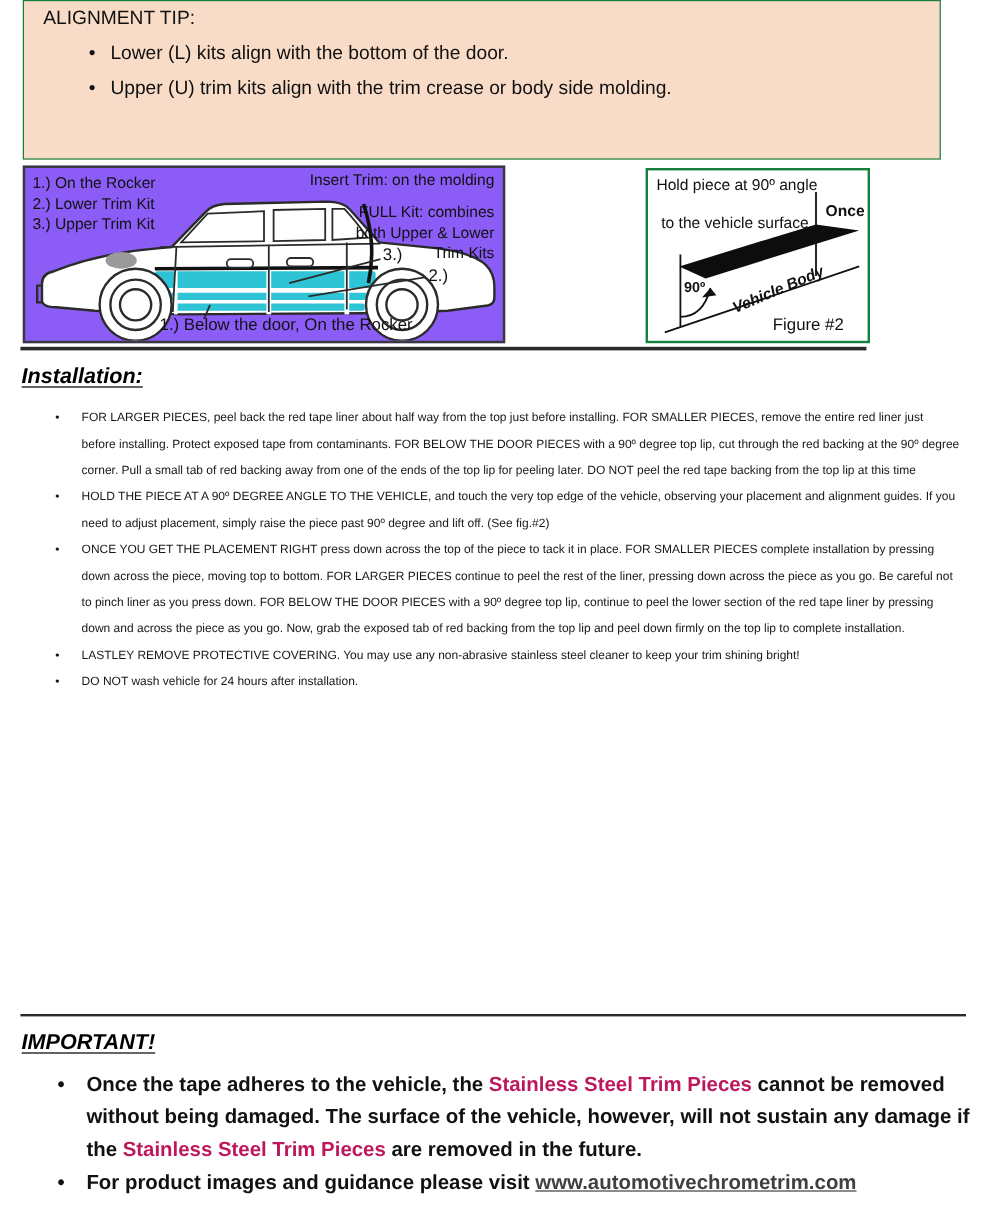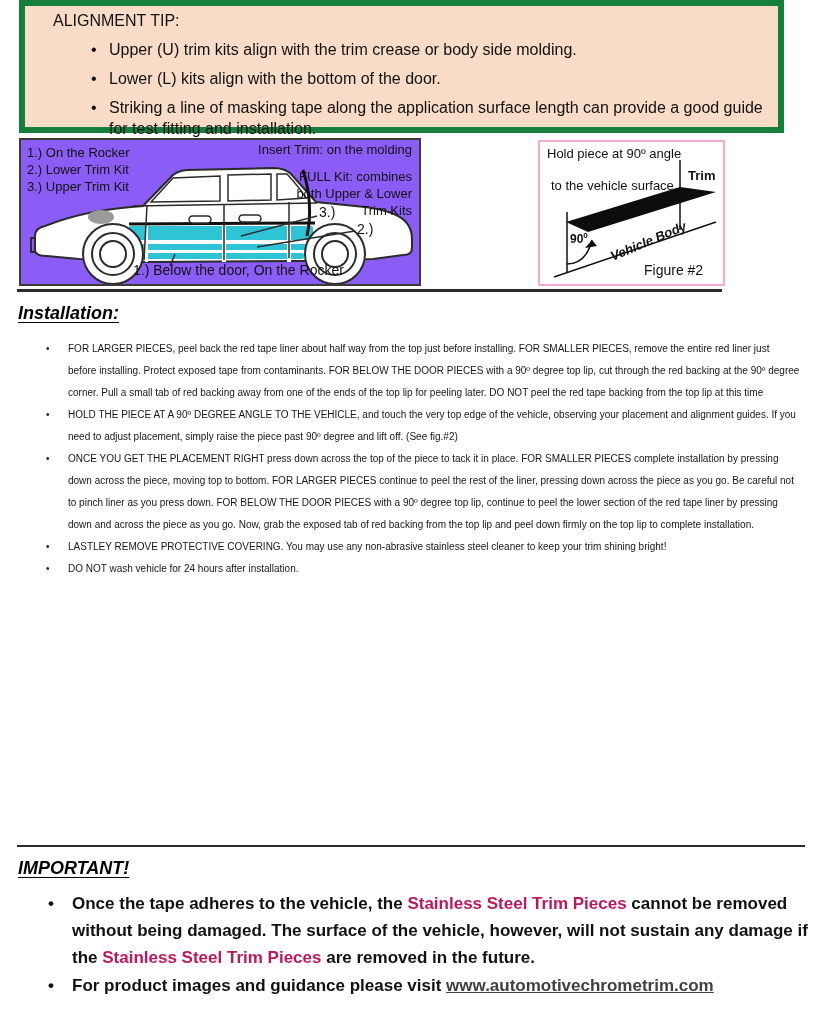--- a/index.html
+++ b/index.html
@@ -6,41 +6,41 @@
   html,body { width:824px; height:1024px; }
   body {
     font-family:"Liberation Sans","DejaVu Sans",sans-serif;
     background:#ffffff; color:#1a1a1a; position:relative; overflow:hidden;
   }
   .page { position:absolute; inset:0; }
 
   
   .tip-box {
     position:absolute; top:0; left:19px; width:765px; height:133px;
-    background:#f9dcc7; border:6px solid #15803d; padding:6px 12px 0 28px;
+    background:#f9dcc7; border:1px solid #15803d; padding:6px 12px 0 16px;
   }
   .tip-title { font-size:16px; color:#111; }
   .tip-list { list-style:none; margin-top:9px; }
   .tip-list li {
     position:relative; padding-left:56px; font-size:16px; line-height:21px;
     margin-bottom:8px; color:#111;
   }
   .tip-list li::before {
     content:"•"; position:absolute; left:38px; top:0; font-size:16px;
   }
 
   
   .figures { position:absolute; top:138px; left:0; width:824px; height:150px; }
   .fig-car {
     position:absolute; left:19px; top:0; width:402px; height:148px;
     border:2px solid #3a3a3a; background:#8b5cf6; overflow:hidden;
   }
   .fig-angle {
     position:absolute; left:538px; top:2px; width:187px; height:146px;
-    border:2px solid #f9a8d4; background:#fff; overflow:hidden;
+    border:2px solid #15803d; background:#fff; overflow:hidden;
   }
   .fig-car svg, .fig-angle svg { position:absolute; left:0; top:0; }
   .fig-label { position:absolute; font-size:13px; color:#111; white-space:nowrap; }
   .legend-line { line-height:17px; }
   .fullkit { text-align:right; line-height:17px; }
   .callout-num { font-size:14px; }
   .fig2-caption { line-height:16px; font-size:13px; }
   .vehicle-body-label {
     font-style:italic; font-weight:bold; transform:rotate(-23deg);
     transform-origin:left top;
@@ -81,23 +81,22 @@
   .doc-link { color:#404040; text-decoration:underline; font-weight:bold; }
 </style>
 </head>
 <body>
 
 <div class="page">
 
   <section class="tip-box">
     <div class="tip-title">ALIGNMENT TIP:</div>
     <ul class="tip-list">
+      <li>Lower (L) kits align with the bottom of the door.</li>
       <li>Upper (U) trim kits align with the trim crease or body side molding.</li>
-      <li>Lower (L) kits align with the bottom of the door.</li>
-      <li>Striking a line of masking tape along the application surface length can provide a good guide for test fitting and installation.</li>
     </ul>
   </section>
 
   <div class="figures">
 
     <div class="fig-car">
       <svg width="398" height="144" viewBox="0 0 398 144">
 
         <path d="M 14,110 L 14,96 Q 14,88 24,86 C 44,78 74,70 110,67 L 122,66
                  L 150,37 Q 155,31 166,30 L 252,28 Q 264,28 270,34 L 295,62
@@ -166,21 +165,21 @@
 
         <polygon points="26,80 140,45 176,50 48,90" fill="#0d0d0d"></polygon>
 
         <path d="M 14,135 L 176,80" stroke="#111" stroke-width="1.5"></path>
 
         <path d="M 27,122 Q 46,122 52,98" fill="none" stroke="#111" stroke-width="1.5"></path>
         <polygon points="52,98 45,106 57,104" fill="#111"></polygon>
       </svg>
       <span class="fig-label fig2-caption" style="left:7px;top:4px">Hold piece at 90º angle</span>
       <span class="fig-label fig2-caption" style="left:11px;top:36px">to the vehicle surface.</span>
-      <span class="fig-label trim-label" style="left:148px;top:26px">Trim</span>
+      <span class="fig-label trim-label" style="left:148px;top:26px">Once</span>
       <span class="fig-label" style="left:30px;top:90px;font-size:12px;font-weight:bold">90º</span>
       <span class="fig-label vehicle-body-label" style="left:68px;top:108px">Vehicle Body</span>
       <span class="fig-label fig2-num" style="left:104px;top:120px;font-weight:normal;font-size:14px">Figure #2</span>
     </div>
   </div>
 
   <div class="rule1"></div>
 
   <h2 class="sec-heading" id="installation-heading">Installation:</h2>
   <ul class="inst-list">

